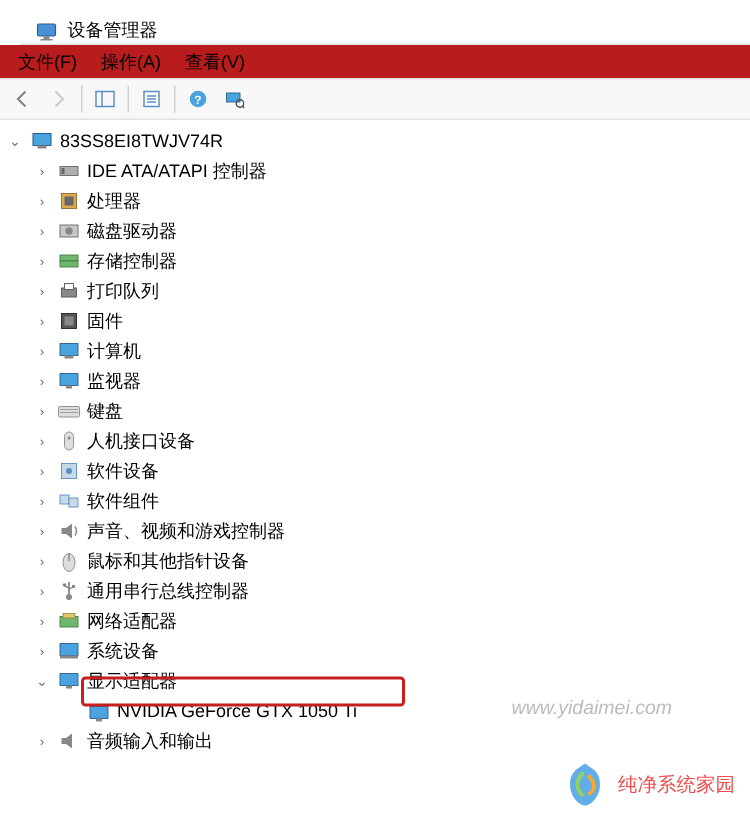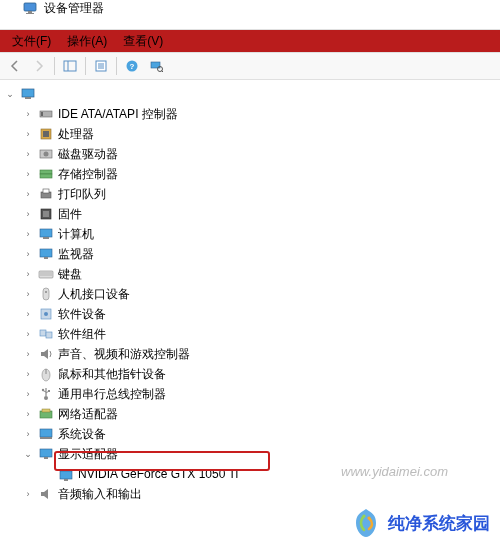--- a/index.html
+++ b/index.html
@@ -8,24 +8,25 @@
       font-size: 12px;
       background: #fff;
       width: 500px;
       height: 549px;
       overflow: hidden;
       position: relative;
     }
     .titlebar {
       height: 30px;
       display: flex;
-      align-items: flex-start;
-      padding: 0 22px;
+      align-items: flex-end;
+      padding: 0 10px;
       border-bottom: 1px solid #e0e0e0;
       background: #fff;
+      margin-left: 13px;
     }
     .titlebar-icon {
       width: 16px; height: 16px;
       margin-right: 6px;
       display: flex; align-items: center; justify-content: center;
     }
     .titlebar-title { font-size: 12px; }
     .menubar {
       height: 22px;
       display: flex;
@@ -180,20 +181,21 @@
 <div class="tree">
 
   <div class="tree-node indent-0">
     <span class="expander">⌄</span>
     <span class="node-icon">
       <svg width="16" height="16" viewBox="0 0 16 16">
           <rect x="2" y="3" width="12" height="8" fill="#4aa3df" stroke="#2b5f8f" stroke-width="0.7"></rect>
           <rect x="5" y="11" width="6" height="2" fill="#888"></rect>
         </svg>
     </span>
+    <span class="node-label">83SS8EI8TWJV74R</span>
   </div>
 
   <div id="categories">
       <div class="tree-node indent-1">
         <span class="expander">›</span>
         <span class="node-icon">
           <svg width="16" height="16" viewBox="0 0 16 16">
             <rect x="2" y="5" width="12" height="6" fill="#b0b0b0" stroke="#666" stroke-width="0.6"></rect>
             <rect x="3" y="6" width="2" height="4" fill="#666"></rect>
           </svg>
@@ -402,14 +404,14 @@
 <div class="watermark-text" style="right:52px; bottom:70px;">www.yidaimei.com</div>
 
 <div class="watermark-logo">
   <svg width="32" height="32" viewBox="0 0 32 32">
     <path d="M16 2 C22 6 26 8 26 16 C26 24 20 30 16 30 C12 30 6 24 6 16 C6 8 10 6 16 2 Z" fill="#5aa9e6"></path>
     <path d="M14 9 C14 9 11 12 11 16 C11 20 14 23 14 23" fill="none" stroke="#8fd14f" stroke-width="2.5" stroke-linecap="round"></path>
     <circle cx="14" cy="9" r="1.5" fill="#8fd14f"></circle>
     <path d="M19 11 C19 11 22 14 22 17 C22 20 19 22 19 22" fill="none" stroke="#f5a623" stroke-width="2.5" stroke-linecap="round"></path>
     <circle cx="19" cy="11" r="1.5" fill="#f5a623"></circle>
   </svg>
-  <span style="font-size:17px; font-weight:700; color:#1d4ed8;">纯净系统家园</span>
+  <span style="font-size:13px; font-weight:400; color:#ef4444;">纯净系统家园</span>
 </div>
 
 </body></html>

